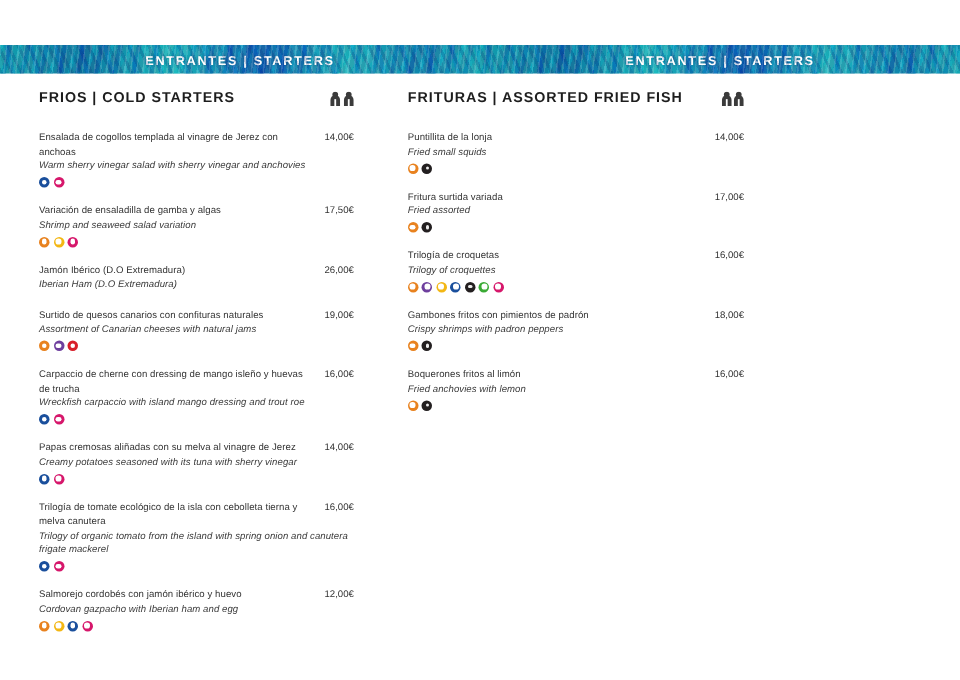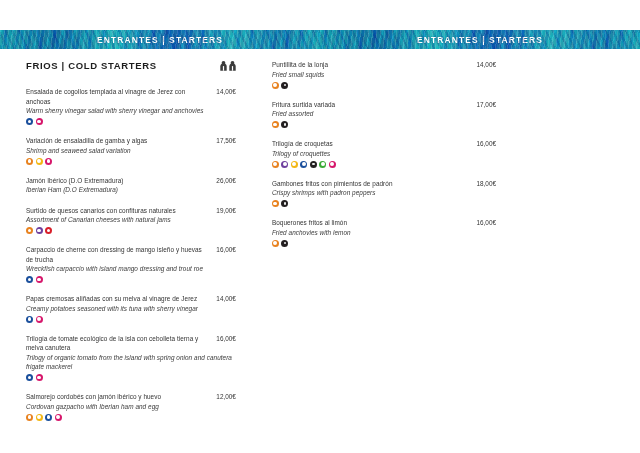--- a/index.html
+++ b/index.html
@@ -292,20 +292,35 @@
             <span class="allergen" style="background: rgb(232, 130, 31);"></span>
             <span class="allergen" style="background: rgb(243, 183, 20);"></span>
             <span class="allergen" style="background: rgb(26, 79, 156);"></span>
             <span class="allergen" style="background: rgb(214, 23, 107);"></span>
           </div>
         </div>
       </div>
   </div>
 
   <div class="column right">
+    <div class="section-head">
+      <div class="section-title">FRITURAS | ASSORTED FRIED FISH</div>
+      <span class="people-icon">
+        <svg width="7" height="10" viewBox="0 0 7 10" aria-hidden="true">
+          <circle cx="3.5" cy="2" r="1.9" fill="#3b3b3b"></circle>
+          <path d="M0.3 9.7 V5.6 a3.2 3.2 0 0 1 6.4 0 V9.7 Z" fill="#3b3b3b"></path>
+          <rect x="2.9" y="5.1" width="1.2" height="4.6" fill="#ffffff"></rect>
+        </svg>
+        <svg width="7" height="10" viewBox="0 0 7 10" aria-hidden="true">
+          <circle cx="3.5" cy="2" r="1.9" fill="#3b3b3b"></circle>
+          <path d="M0.3 9.7 V5.6 a3.2 3.2 0 0 1 6.4 0 V9.7 Z" fill="#3b3b3b"></path>
+          <rect x="2.9" y="5.1" width="1.2" height="4.6" fill="#ffffff"></rect>
+        </svg>
+      </span>
+    </div>
     <div class="dish-list">
         <div class="dish">
           <div class="dish-line">
             <div class="dish-name">Puntillita de la lonja</div>
             <div class="dish-price">14,00€</div>
           </div>
           <div class="dish-desc">Fried small squids</div>
           <div class="allergens">
             <span class="allergen" style="background: rgb(232, 130, 31);"></span>
             <span class="allergen solid" style="background: rgb(35, 31, 32);"></span>

